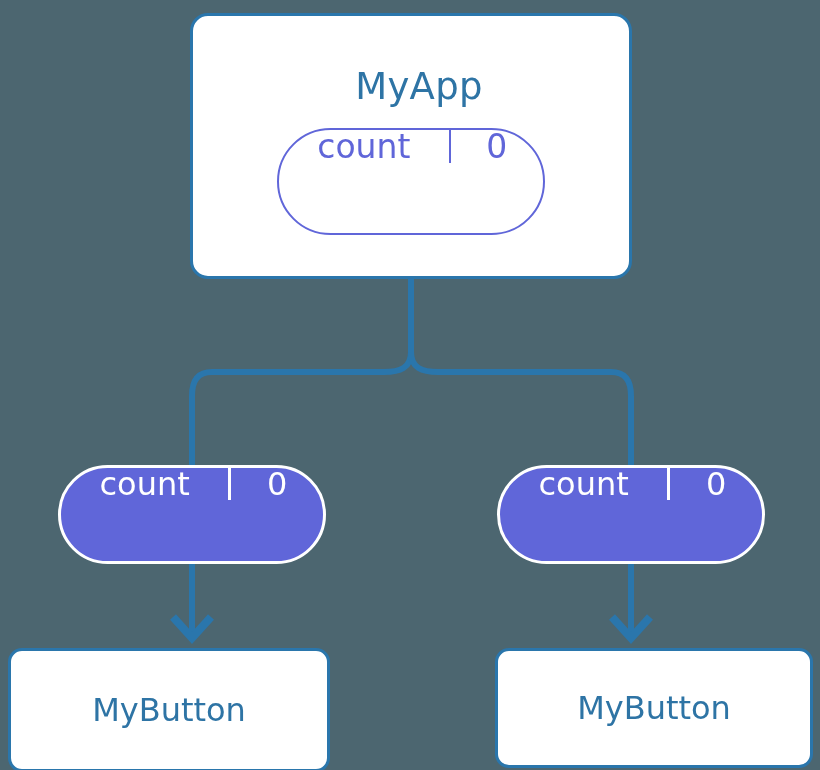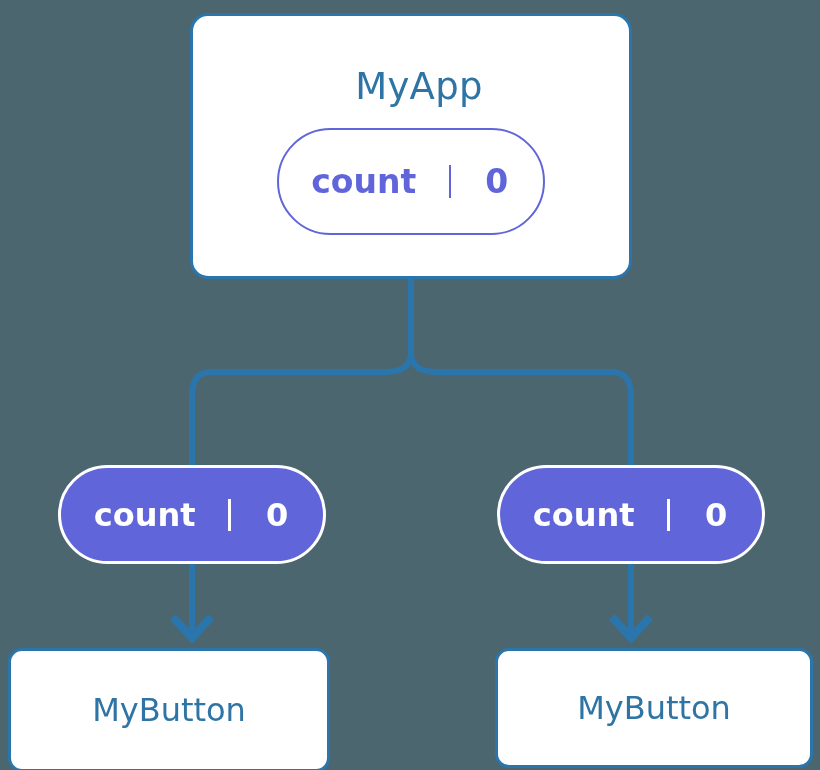--- a/index.html
+++ b/index.html
@@ -56,26 +56,25 @@
     font-size: 37px;
     letter-spacing: 0.3px;
     line-height: 1;
     padding-left: 16px;
   }
 
   
   .pill {
     position: absolute;
     display: flex;
-    align-items: center;
+    align-items: flex-start;
     box-sizing: border-box;
     border-radius: 999px;
     overflow: hidden;
     z-index: 3;
-    font-weight: bold;
   }
   .pill .pill-key,
   .pill .pill-val {
     display: flex;
     align-items: center;
     justify-content: center;
     box-sizing: border-box;
     line-height: 1;
   }
   .pill .pill-key { flex: 0 0 65%; }

